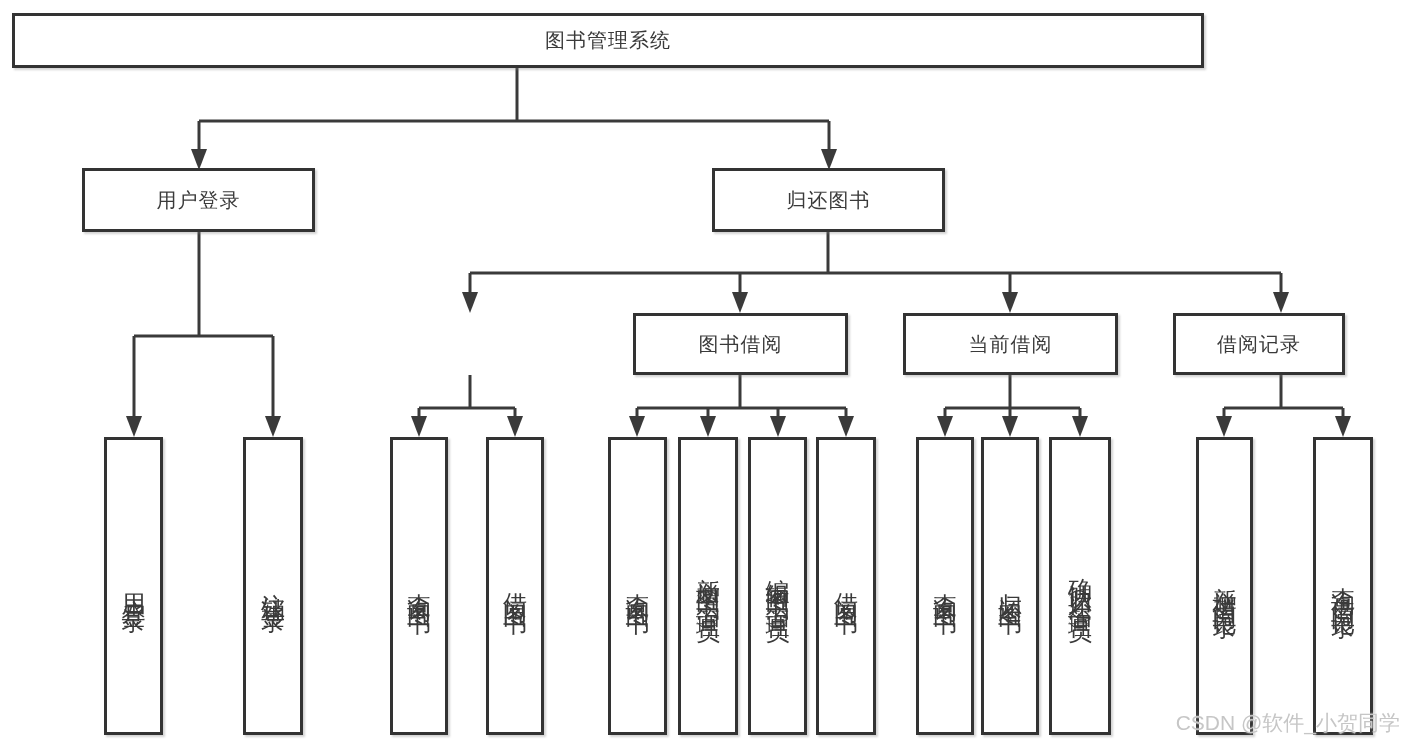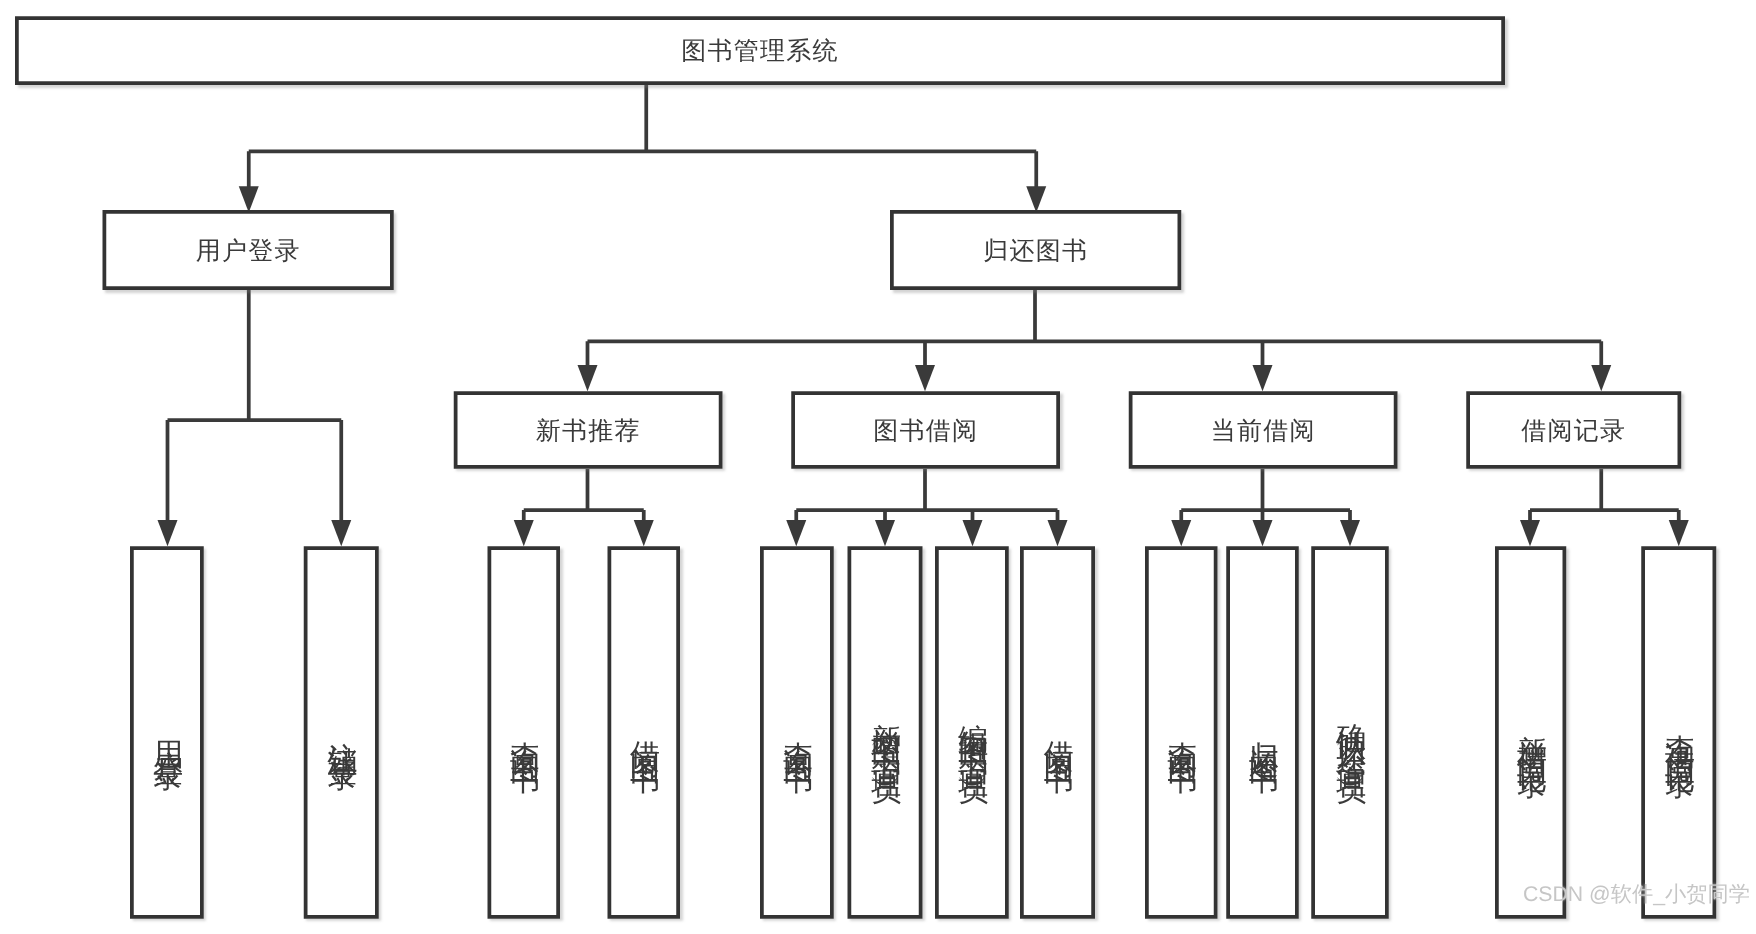--- a/index.html
+++ b/index.html
@@ -39,22 +39,22 @@
     writing-mode: vertical-rl;
     text-orientation: mixed;
     font-size: 24px;
     letter-spacing: 6px;
     line-height: 1;
     color: #3a3a3a;
   }
   .watermark {
     position: absolute;
     right: 5px;
-    bottom: 20px;
-    font-size: 17px;
+    bottom: 10px;
+    font-size: 21px;
     color: #c6c6c6;
     text-shadow: 0 0 2px rgba(255,255,255,0.9);
     z-index: 5;
     white-space: nowrap;
   }
 </style>
 </head>
 <body>
 
 <div class="canvas">
@@ -129,23 +129,20 @@
     <span class="label">图书管理系统</span>
   </div>
 
   <div class="node hbox" style="left:82px; top:168px; width:233px; height:64px;">
     <span class="label">用户登录</span>
   </div>
   <div class="node hbox" style="left:712px; top:168px; width:233px; height:64px;">
     <span class="label">归还图书</span>
   </div>
 
-  <div class="node hbox" style="left:363px; top:313px; width:215px; height:62px;">
-    <span class="label">新书推荐</span>
-  </div>
   <div class="node hbox" style="left:633px; top:313px; width:215px; height:62px;">
     <span class="label">图书借阅</span>
   </div>
   <div class="node hbox" style="left:903px; top:313px; width:215px; height:62px;">
     <span class="label">当前借阅</span>
   </div>
   <div class="node hbox" style="left:1173px; top:313px; width:172px; height:62px;">
     <span class="label">借阅记录</span>
   </div>
 

